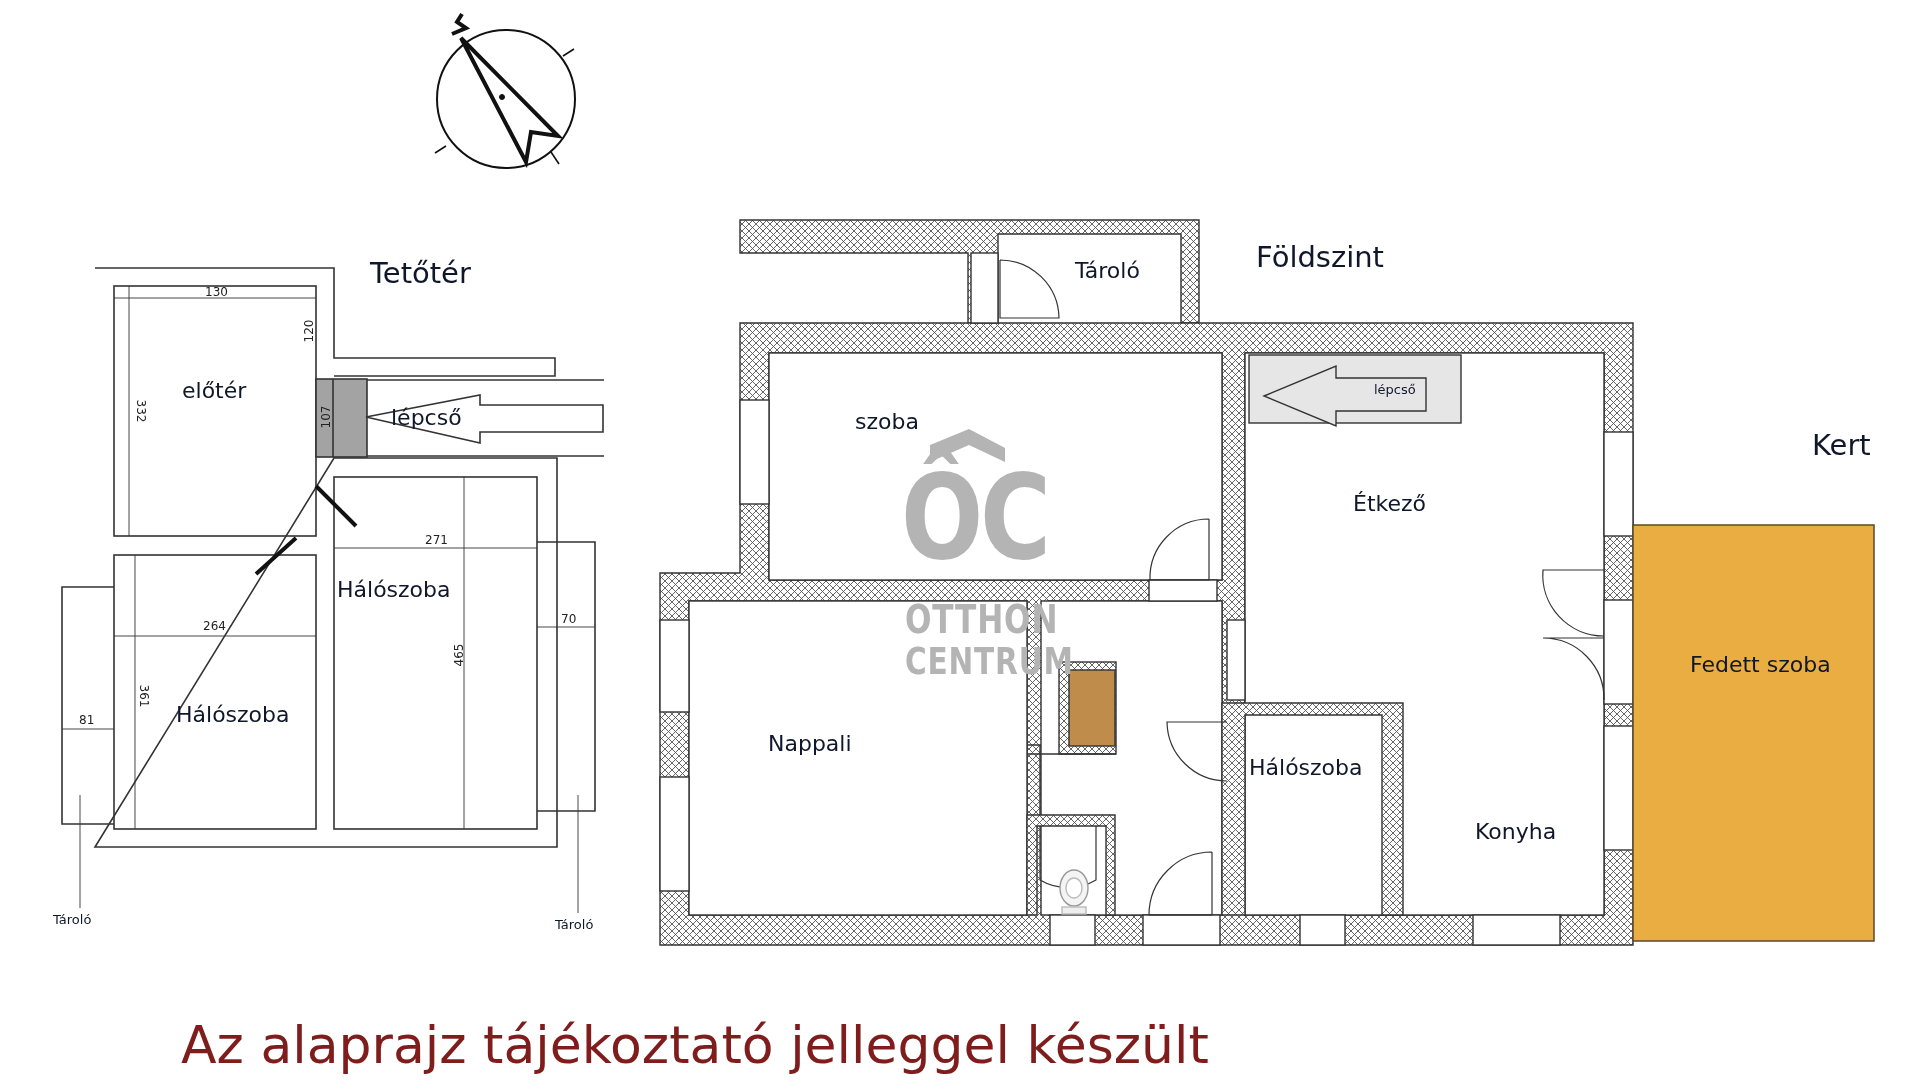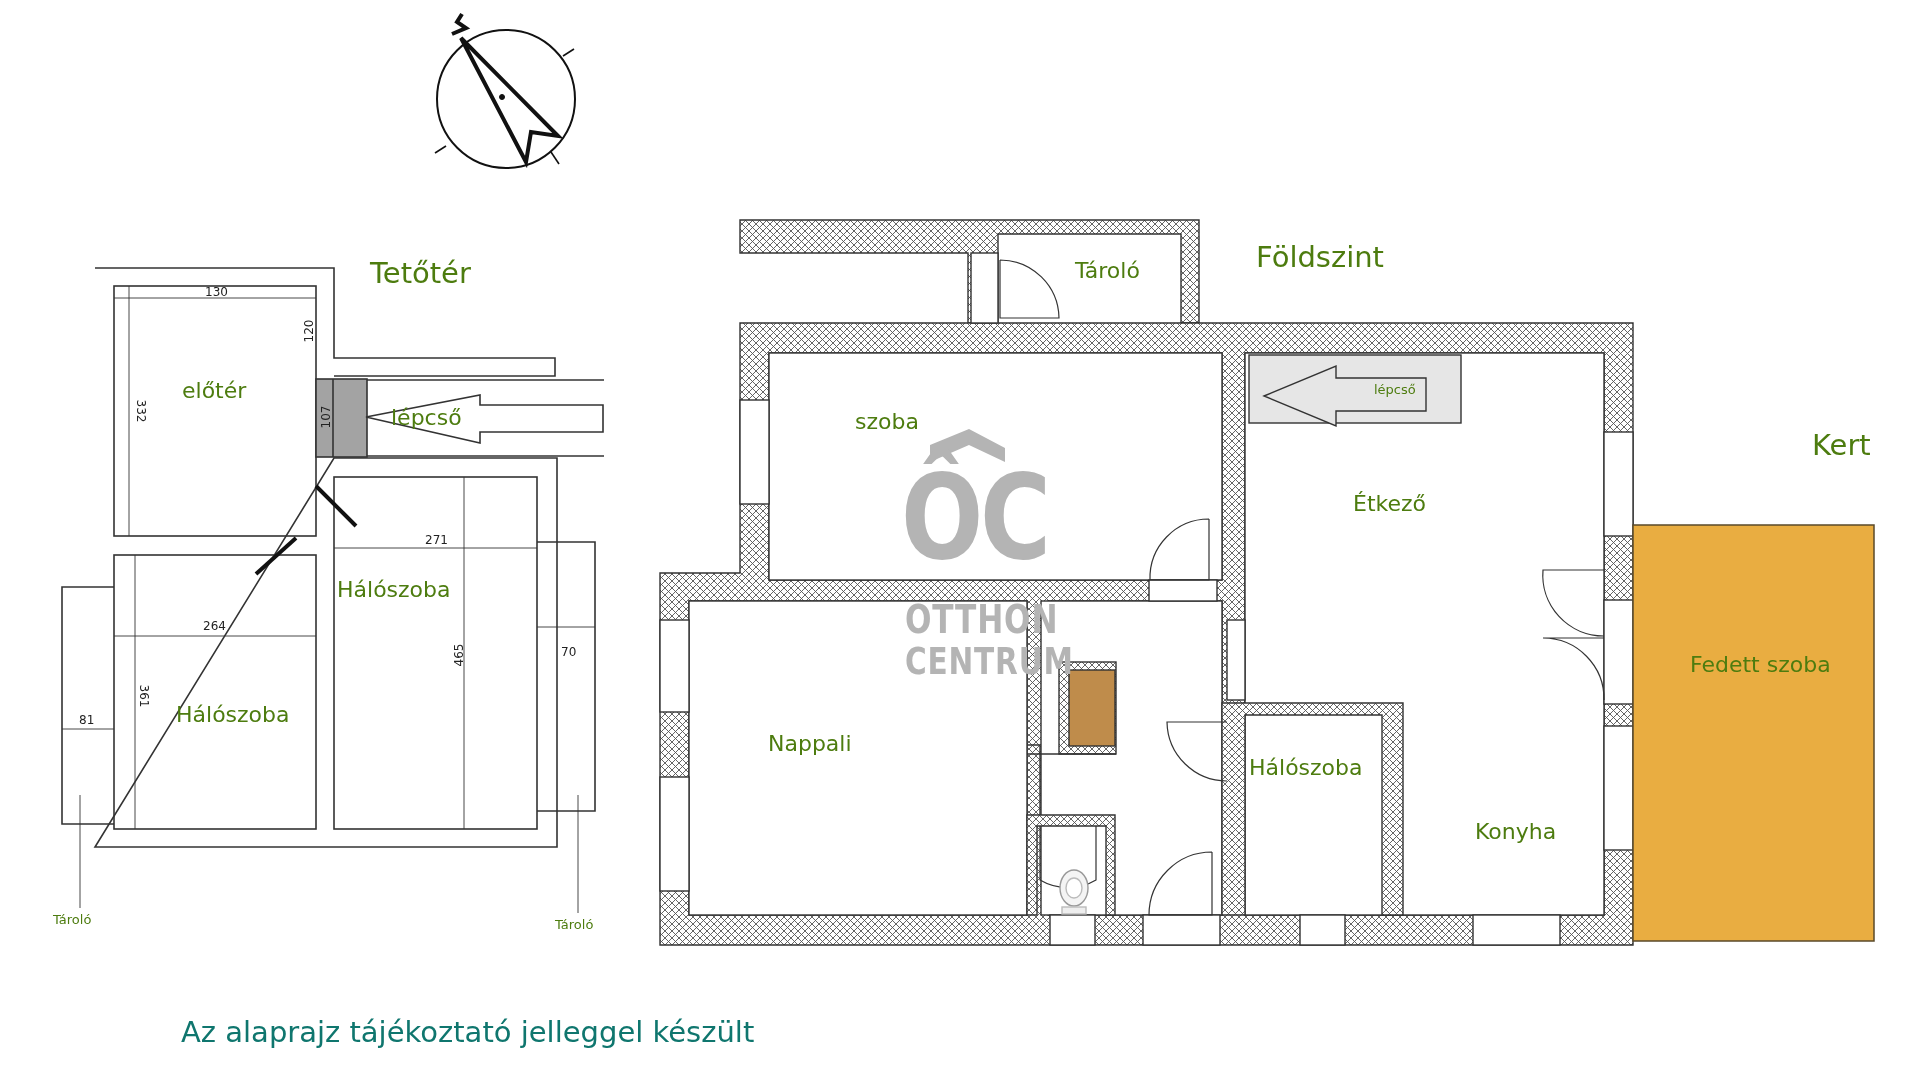--- a/index.html
+++ b/index.html
@@ -1,24 +1,24 @@
 <!DOCTYPE html>
 <html><head>
 <meta charset="utf-8">
 <style>
   html,body{margin:0;padding:0;background:#fff;}
   body{width:1920px;height:1088px;position:relative;overflow:hidden;font-family:"Liberation Sans","DejaVu Sans",sans-serif;color:#111;}
   svg{position:absolute;left:0;top:0;}
-  .lbl{position:absolute;white-space:nowrap;color:#4d7c0f;font-family:"DejaVu Sans","Liberation Sans",sans-serif;}
+  .lbl{position:absolute;white-space:nowrap;color:#0f172a;font-family:"DejaVu Sans","Liberation Sans",sans-serif;}
   .title{font-size:29px;}
   .room{font-size:22px;}
   .small{font-size:13px;}
   .dim{font-size:12px;color:#222;}
   .wm{position:absolute;color:#b4b4b4;font-family:"DejaVu Sans","Liberation Sans",sans-serif;font-weight:bold;letter-spacing:1px;}
-  .footer{position:absolute;font-size:29px;font-family:"DejaVu Sans","Liberation Sans",sans-serif;color:#0f766e;}
+  .footer{position:absolute;font-size:52px;font-family:"DejaVu Sans","Liberation Sans",sans-serif;color:#7f1d1d;}
 </style>
 </head>
 <body>
 
 <svg width="1920" height="1088" viewBox="0 0 1920 1088">
   <defs>
     <pattern id="hatch" width="7" height="7" patternUnits="userSpaceOnUse">
       <rect width="7" height="7" fill="#fff"></rect>
       <path d="M0 0 L7 7 M7 0 L0 7" stroke="#555" stroke-width="0.9"></path>
     </pattern>
@@ -149,21 +149,21 @@
 <div class="lbl room" style="left:176px;top:702px;">Hálószoba</div>
 <div class="lbl dim" style="left:205px;top:285px;">130</div>
 <div class="lbl dim" style="left:298px;top:324px;transform:rotate(-90deg);">120</div>
 <div class="lbl dim" style="left:130px;top:404px;transform:rotate(90deg);">332</div>
 <div class="lbl dim" style="left:315px;top:410px;transform:rotate(-90deg);">107</div>
 <div class="lbl dim" style="left:425px;top:533px;">271</div>
 <div class="lbl dim" style="left:448px;top:648px;transform:rotate(-90deg);">465</div>
 <div class="lbl dim" style="left:203px;top:619px;">264</div>
 <div class="lbl dim" style="left:133px;top:689px;transform:rotate(90deg);">361</div>
 <div class="lbl dim" style="left:79px;top:713px;">81</div>
-<div class="lbl dim" style="left:561px;top:612px;margin-top:33px;">70</div>
+<div class="lbl dim" style="left:561px;top:612px;">70</div>
 <div class="lbl small" style="left:53px;top:912px;">Tároló</div>
 <div class="lbl small" style="left:555px;top:917px;">Tároló</div>
 
 <div class="lbl title" style="left:1256px;top:240px;">Földszint</div>
 <div class="lbl room" style="left:1075px;top:258px;">Tároló</div>
 <div class="lbl room" style="left:855px;top:409px;">szoba</div>
 <div class="lbl small" style="left:1374px;top:382px;">lépcső</div>
 <div class="lbl room" style="left:1353px;top:491px;">Étkező</div>
 <div class="lbl room" style="left:768px;top:731px;">Nappali</div>
 <div class="lbl room" style="left:1249px;top:755px;">Hálószoba</div>

